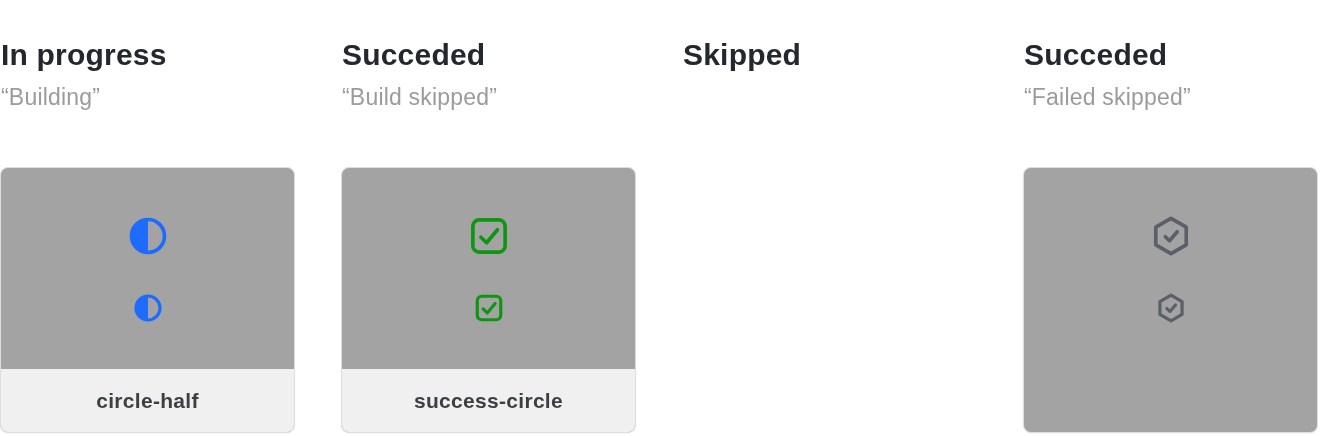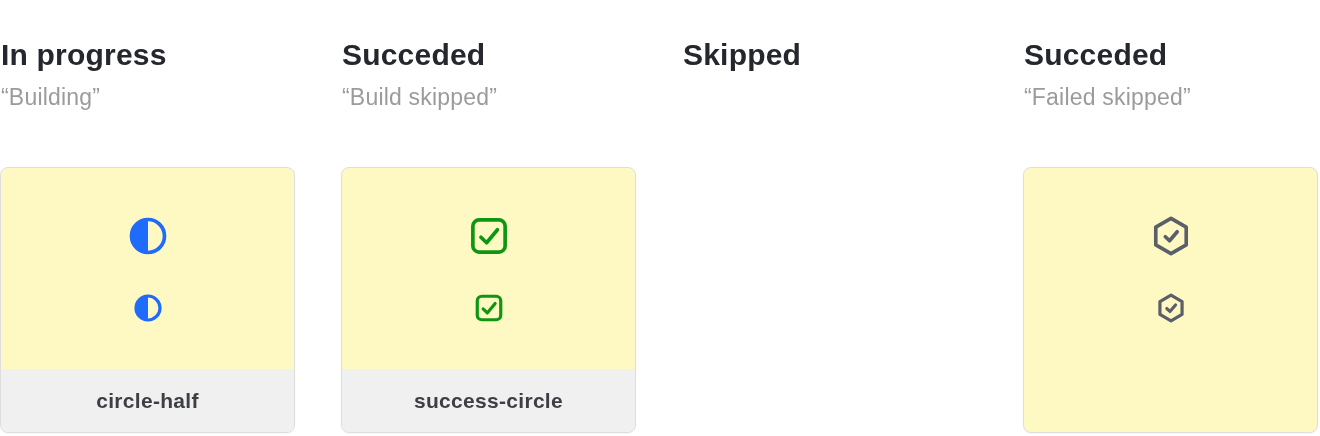--- a/index.html
+++ b/index.html
@@ -33,21 +33,21 @@
     font-size: 23px;
     line-height: 26px;
     font-weight: normal;
     color: #9b9b9b;
     letter-spacing: 0.2px;
   }
   .card {
     margin-top: 57px;
     height: 266px;
     box-sizing: border-box;
-    background: #fef9c3;
+    background: #a3a3a3;
     border: 1px solid #dedede;
     border-radius: 8px;
     display: flex;
     flex-direction: column;
     overflow: hidden;
     box-shadow: 0 1px 2px rgba(0,0,0,0.04);
   }
   .card-body {
     height: 201px;
     display: flex;

